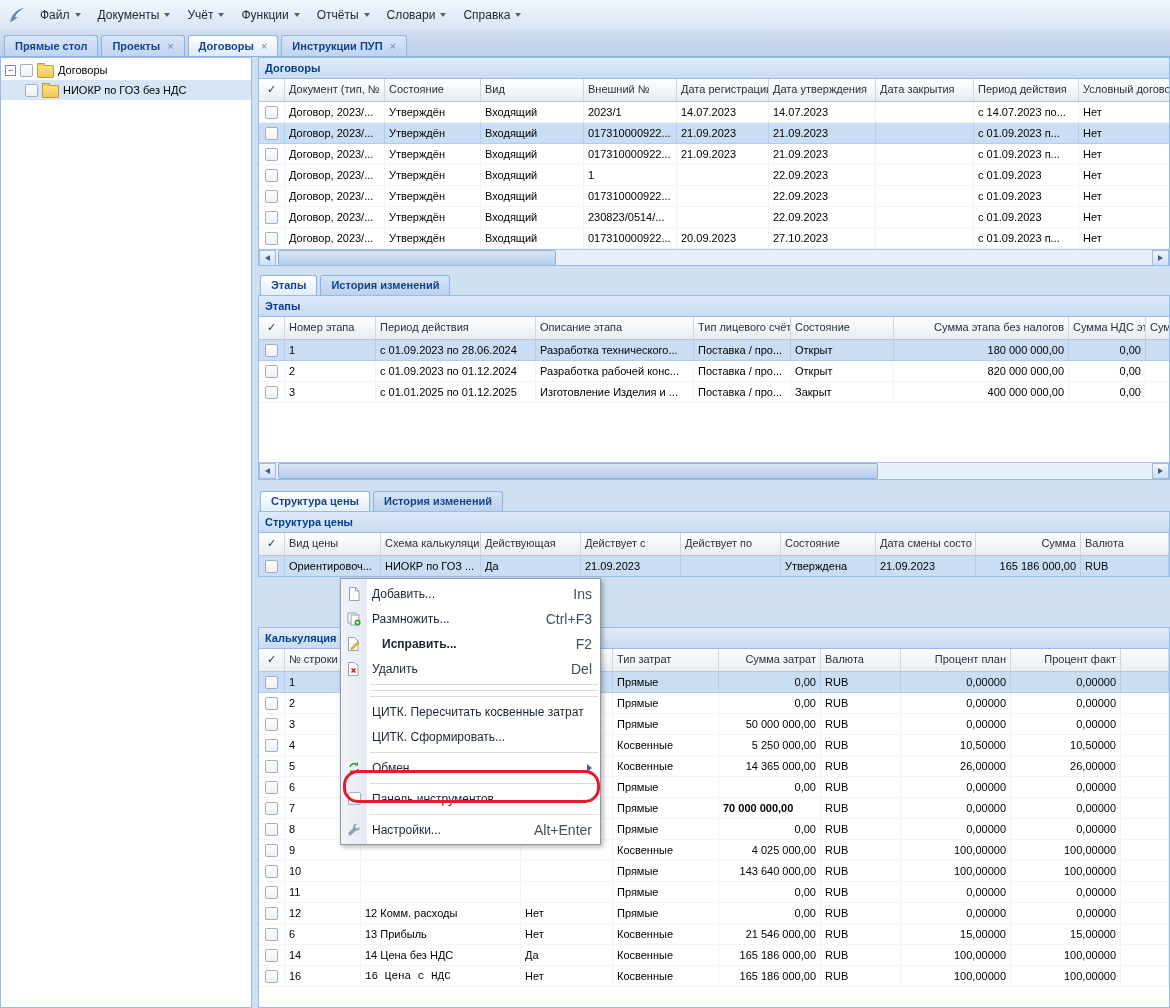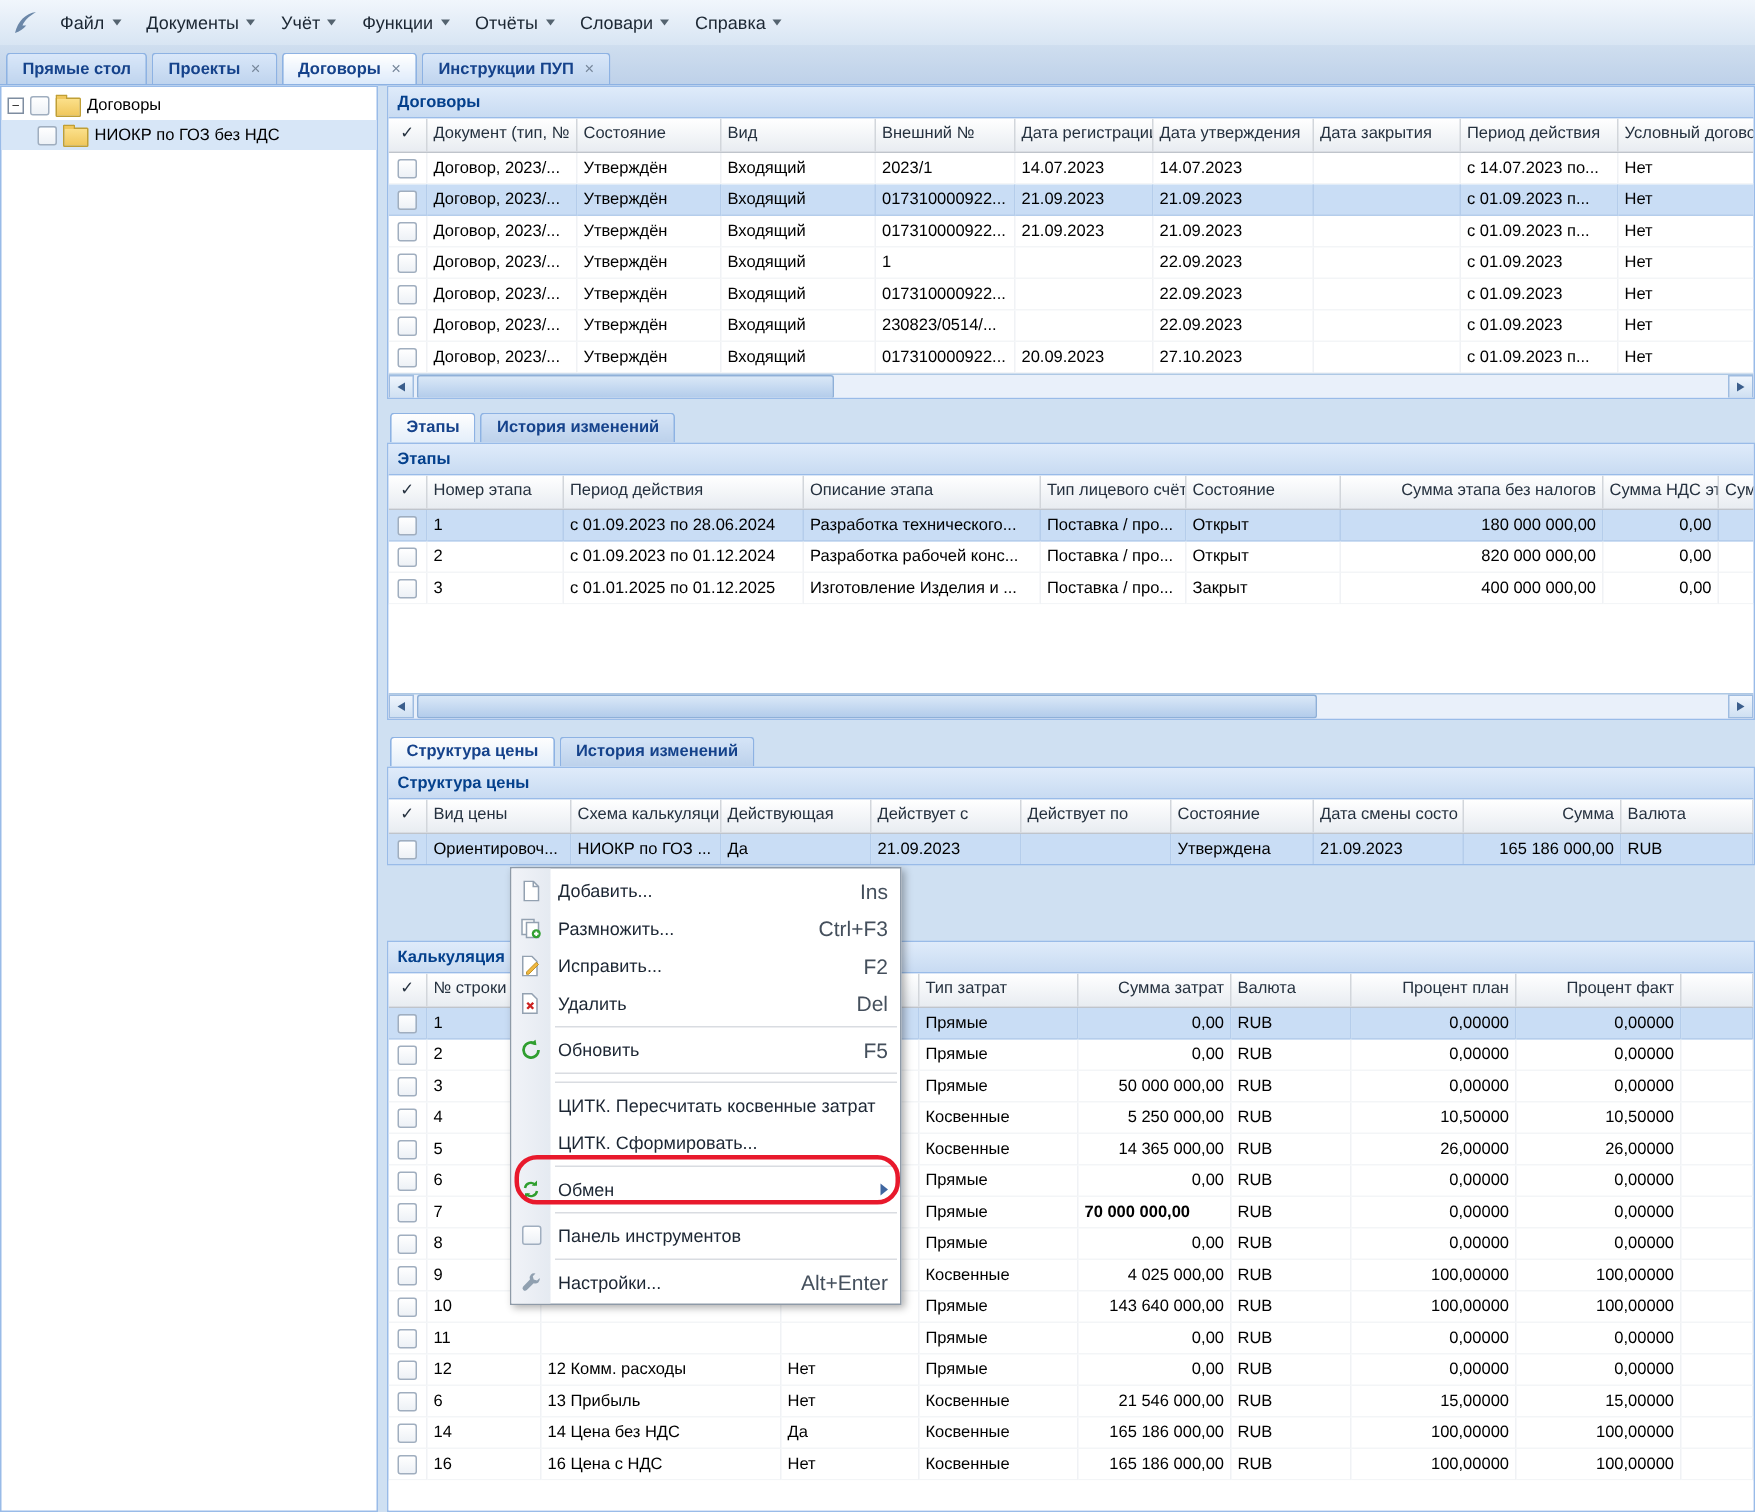--- a/index.html
+++ b/index.html
@@ -81,21 +81,21 @@
     border:1px solid #8fb0d8;border-radius:2px;box-sizing:border-box;}
 
   
   .ctx{position:absolute;left:340px;top:578px;width:261px;background:#fff;border:1px solid #8e9aa8;
     box-shadow:2px 2px 5px rgba(0,0,0,.3);padding:2px 0;z-index:50;box-sizing:border-box;}
   .ctx::before{content:"";position:absolute;left:0;top:0;bottom:0;width:26px;
     background:linear-gradient(90deg,#f1f3f8,#e5eaf1);}
   .ctx-item{position:relative;height:25px;display:flex;align-items:center;padding:0 8px 0 3px;gap:8px;cursor:default;}
   .ctx-ic{width:20px;display:flex;justify-content:center;align-items:center;flex:none;}
   .ctx-label{flex:1;font-size:12px;color:#1c2633;white-space:nowrap;overflow:hidden;}
-  .ctx-item.bold .ctx-label{font-weight:normal;}
+  .ctx-item.bold .ctx-label{font-weight:bold;margin-left:10px;}
   .ctx-short{font-size:14px;color:#444f5c;}
   .ctx-sep{height:6px;position:relative;}
   .ctx-sep::after{content:"";position:absolute;left:29px;right:2px;top:3px;border-top:1px solid #d9dce1;}
   .subarrow{width:0;height:0;border-top:4px solid transparent;border-bottom:4px solid transparent;
     border-left:5px solid #3f66a0;}
   .red-oval{position:absolute;left:2px;top:191px;width:251px;height:27px;border:3px solid #e8192c;
     border-radius:15px;pointer-events:none;z-index:60;}
 </style>
 </head>
 <body>
@@ -633,21 +633,21 @@
             <div class="g-cell" style="width: 80px; text-align: left;">RUB</div>
             <div class="g-cell" style="width: 110px; text-align: right;">100,00000</div>
             <div class="g-cell" style="width: 110px; text-align: right;">100,00000</div>
             <div class="g-cell" style="width: 48px; text-align: left;"></div>
           </div>
           <div class="g-row g-body">
             <div class="g-cell g-cbcell" style="width: 26px;">
               <span class="cb"></span>
             </div>
             <div class="g-cell" style="width: 76px; text-align: left;">16</div>
-            <div class="g-cell" style="width: 160px; text-align: left;">16 Цена с НДС</div>
+            <div class="g-cell" style="width: 160px; text-align: left; font-family: Liberation Mono, monospace;">16 Цена с НДС</div>
             <div class="g-cell" style="width: 92px; text-align: left;">Нет</div>
             <div class="g-cell" style="width: 106px; text-align: left;">Косвенные</div>
             <div class="g-cell" style="width: 102px; text-align: right;">165 186 000,00</div>
             <div class="g-cell" style="width: 80px; text-align: left;">RUB</div>
             <div class="g-cell" style="width: 110px; text-align: right;">100,00000</div>
             <div class="g-cell" style="width: 110px; text-align: right;">100,00000</div>
             <div class="g-cell" style="width: 48px; text-align: left;"></div>
           </div>
         </div>
       <div class="filler" style="flex:1"></div>
@@ -691,30 +691,20 @@
       <span class="ctx-ic">
         <svg width="14" height="14" viewBox="0 0 14 14">
             <path d="M1.5 .5h6l3.5 3.5v9.5h-9.5z" fill="#fff" stroke="#93a1b1"></path>
             <path d="M4.5 6.5l4 4M8.5 6.5l-4 4" stroke="#cc2222" stroke-width="1.6"></path>
           </svg>
       </span>
       <span class="ctx-label">Удалить</span>
       <span class="ctx-short">Del</span>
     </div>
     <div class="ctx-sep"></div>
-    <div class="ctx-item">
-      <span class="ctx-ic">
-        <svg width="14" height="14" viewBox="0 0 14 14">
-            <path d="M12 7a5 5 0 1 1-2-4" fill="none" stroke="#2f9e2f" stroke-width="1.8"></path>
-            <path d="M10 0l.6 3.8-3.7-.8z" fill="#2f9e2f"></path>
-          </svg>
-      </span>
-      <span class="ctx-label">Обновить</span>
-      <span class="ctx-short">F5</span>
-    </div>
     <div class="ctx-sep"></div>
     <div class="ctx-sep"></div>
     <div class="ctx-item">
       <span class="ctx-ic"></span>
       <span class="ctx-label">ЦИТК. Пересчитать косвенные затраты...</span>
       <span class="ctx-short"></span>
     </div>
     <div class="ctx-item">
       <span class="ctx-ic"></span>
       <span class="ctx-label">ЦИТК. Сформировать...</span>

